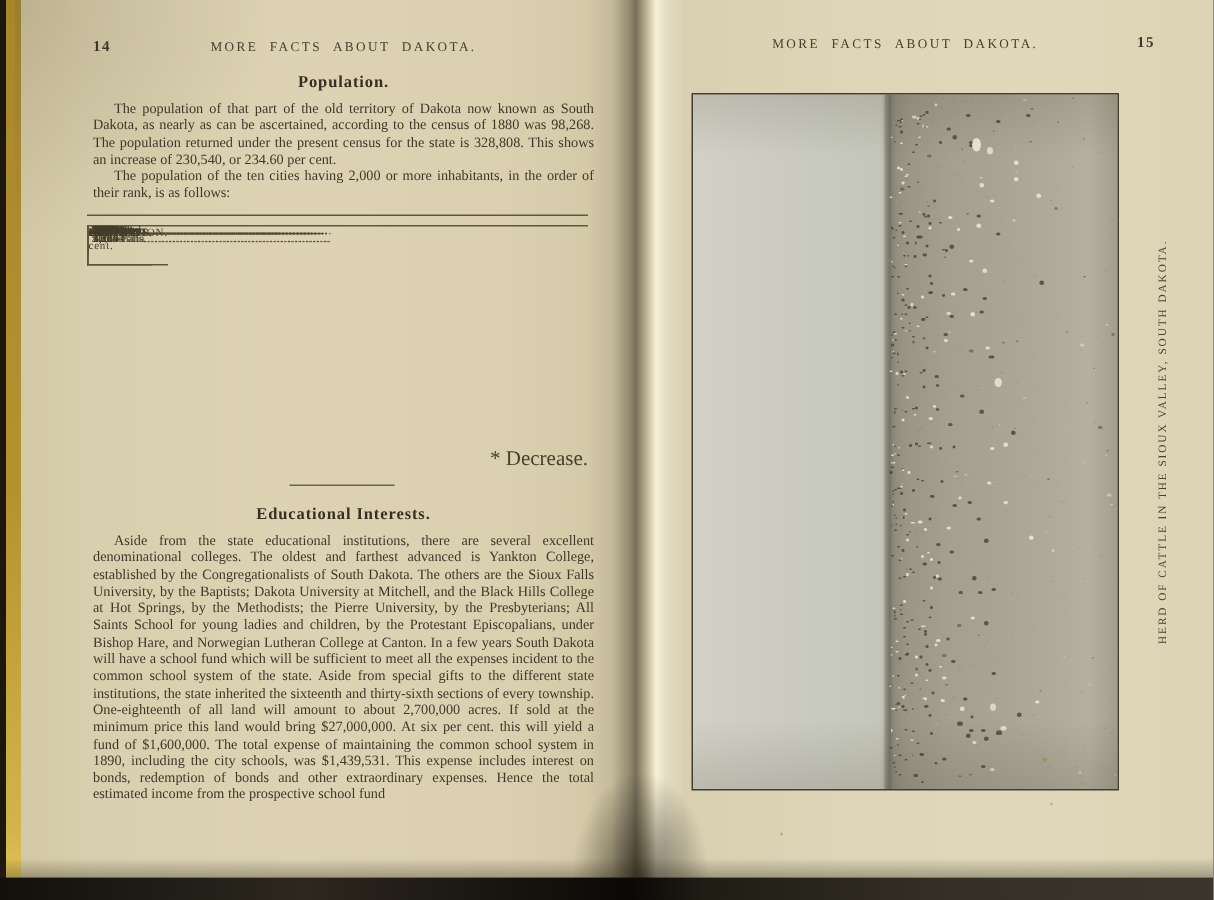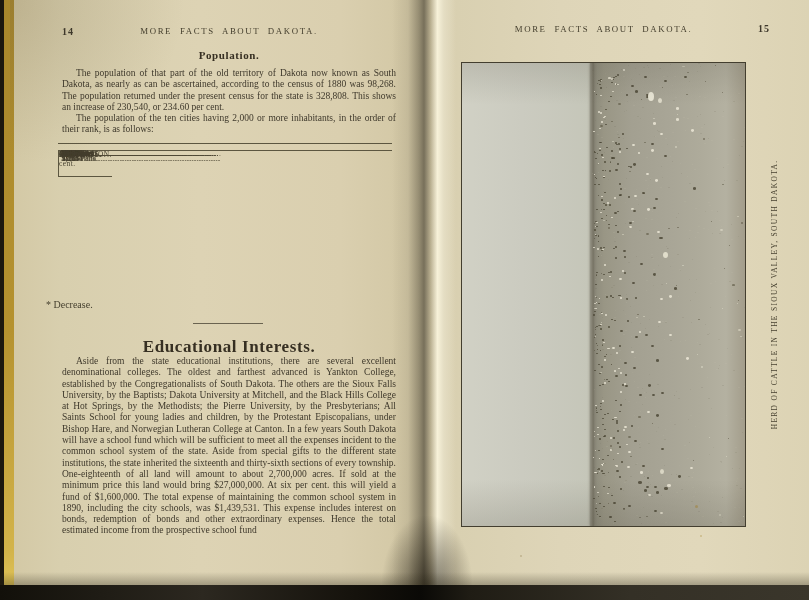--- a/index.html
+++ b/index.html
@@ -45,23 +45,23 @@
   table.popn td { font-size:7.6px; line-height:8.7px; padding:0 3px; white-space:nowrap; overflow:hidden; }
   table.popn tbody tr:first-child td { padding-top:5px; }
   table.popn tbody tr:last-child td { padding-bottom:5px; }
   td.name { text-align:left; }
   td.name .nm { position:static; }
   td.name .dots { position:static; }
   td.name .dots::after, td.dotfill::after {
       content:"...................................................."; letter-spacing:0.5px; color:#514a37; }
   td.num { text-align:right; padding-right:6px; }
   td.dotfill { text-align:left; }
-  .footnote   { left:46px; top:299px; width:334px; text-align:left; font-size:10px; color:#46402f; }
+  .footnote   { left:58px; top:299px; width:334px; text-align:right; font-size:14px; color:#46402f; }
   .divider    { left:193px; top:323px; width:70px; border-top:1px solid #6a6350; }
-  .title-edu  { left:62px; top:337px; width:334px; text-align:center; font-size:17px; font-weight:bold; letter-spacing:0.6px; color:#362f22; }
+  .title-edu  { left:62px; top:337px; width:334px; text-align:center; font-size:11px; font-weight:bold; letter-spacing:0.6px; color:#362f22; }
   .edu-para   { left:62px; top:356px; width:334px; }
 
   
   .pr-running { left:461px; top:24px; width:285px; text-align:center; font-size:8.8px; letter-spacing:1.6px; word-spacing:4px; color:#46402f; }
   .pr-pagenum { left:758px; top:23px; font-size:10px; font-weight:bold; letter-spacing:1px; }
 
   .photo { left:461px; top:62px; width:285px; height:465px; border:1px solid #433e2f; overflow:hidden;
            background:linear-gradient(90deg,#d1d1c5 0px,#cbcbc0 60px,#c5c6b9 127px,#8b897a 131px,#999685 142px,#a3a091 170px,#a8a596 205px,#aeab9b 240px,#b4b1a1 264px,#a39d8b 283px); }
   .photo .vshade { left:0; top:0; width:100%; height:100%;
            background:linear-gradient(180deg,rgba(70,66,52,0.14),rgba(0,0,0,0) 9%,rgba(0,0,0,0) 90%,rgba(70,66,52,0.16)); }

